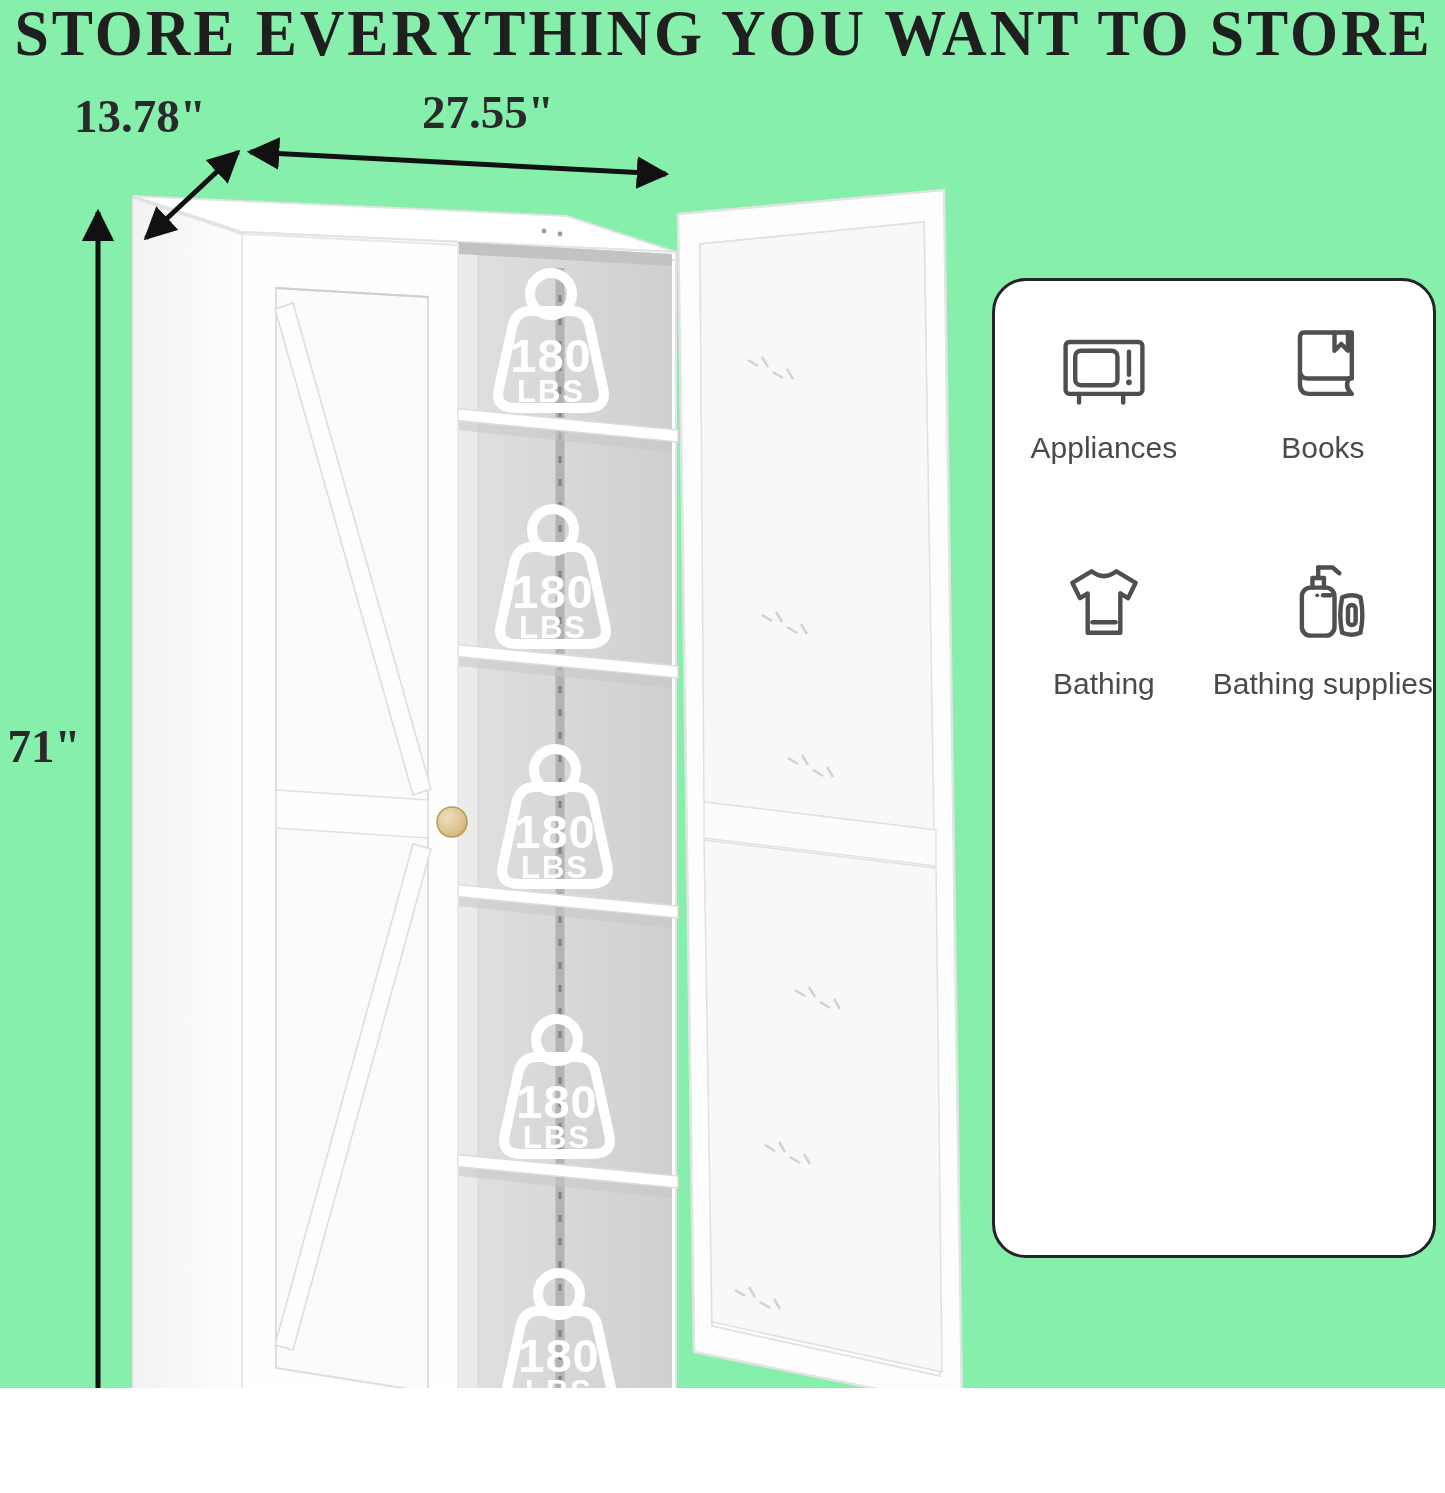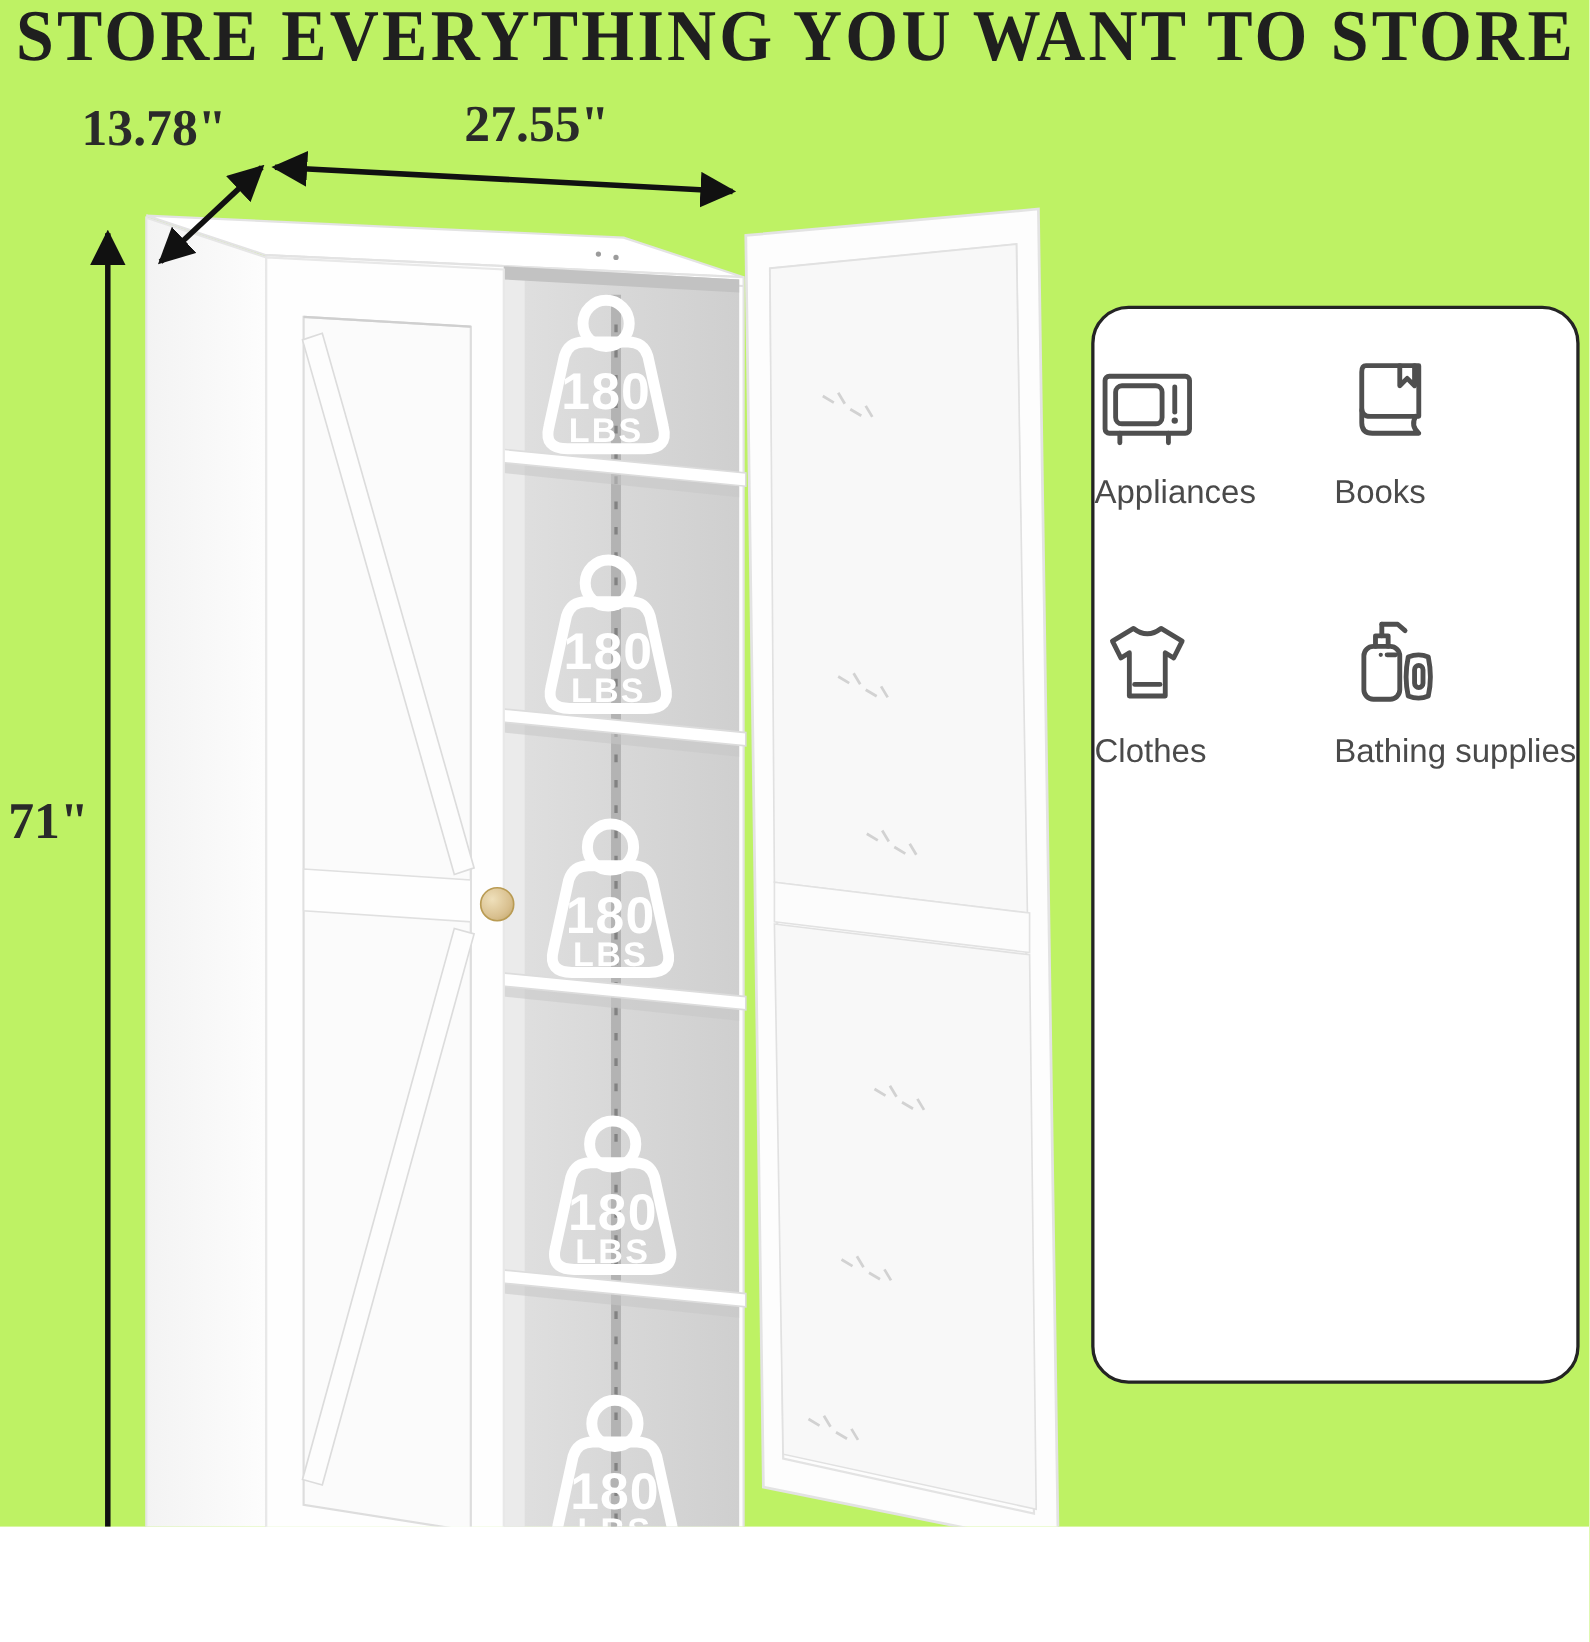--- a/index.html
+++ b/index.html
@@ -1,16 +1,16 @@
 <!DOCTYPE html>
 <html><head>
 <meta charset="utf-8">
 <style>
   html,body{margin:0;padding:0;background:#fff;}
-  .stage{position:relative;width:1445px;height:1388px;background:#bef264;overflow:hidden;
+  .stage{position:relative;width:1445px;height:1388px;background:#86efac;overflow:hidden;
          font-family:"Liberation Sans",sans-serif;}
   .page-title{position:absolute;top:0;left:0;width:1445px;margin:0;text-align:center;
     font-family:"Liberation Serif",serif;font-weight:700;font-size:63px;line-height:62px;
     letter-spacing:3px;color:#1f1f1f;transform:scale(0.98,1.05);transform-origin:top center;
     white-space:nowrap;}
   .scene{position:absolute;left:0;top:0;}
   
   .dim-line{stroke:#111;stroke-width:5;fill:none;}
   .dim-label{font-family:"Liberation Serif",serif;font-weight:700;font-size:47px;fill:#2a2a2a;
     text-anchor:middle;}
@@ -20,21 +20,21 @@
   .b-ring{fill:none;stroke:#fff;stroke-width:10;}
   .b-body{fill:none;stroke:#fff;stroke-width:10;stroke-linejoin:round;}
   .b-num{font-family:"Liberation Sans",sans-serif;font-weight:700;font-size:47px;fill:#fff;
     text-anchor:middle;letter-spacing:1px;}
   .b-unit{font-family:"Liberation Sans",sans-serif;font-weight:700;font-size:31px;fill:#fff;
     text-anchor:middle;letter-spacing:2px;}
   
   .panel{position:absolute;left:992px;top:278px;width:444px;height:980px;box-sizing:border-box;
     border:3px solid #242424;border-radius:34px;background:#fff;display:grid;
     grid-template-columns:1fr 1fr;grid-auto-rows:236px;padding-top:38px;}
-  .cell{display:flex;flex-direction:column;align-items:flex-start;justify-content:flex-start;}
+  .cell{display:flex;flex-direction:column;align-items:center;justify-content:flex-start;}
   .cell svg{width:96px;height:96px;stroke:#4f4f4f;stroke-width:4.6;fill:none;
     stroke-linecap:round;stroke-linejoin:round;}
   .cell .dotfill{fill:#4f4f4f;stroke:none;}
   .cell-label{margin-top:16px;font-size:30px;color:#4a4a4a;white-space:nowrap;}
   .clipmark{stroke:#d2d2d2;stroke-width:2.5;fill:none;}
 </style>
 </head>
 <body>
 
 <div class="stage">
@@ -202,21 +202,21 @@
       <div class="cell-label">Books</div>
     </div>
 
 
 
     <div class="cell">
       <svg viewBox="0 0 100 100">
         <path d="M37 17 Q50 27 63 17 L83 29 L75 45 L67 40 V81 H33 V40 L25 45 L17 29 Z"></path>
         <line x1="38" y1="70" x2="62" y2="70"></line>
       </svg>
-      <div class="cell-label">Clothes</div>
+      <div class="cell-label">Bathing</div>
     </div>
 
     <div class="cell">
       <svg viewBox="0 0 100 100">
         <rect x="28" y="34" width="34" height="50" rx="9"></rect>
         <path d="M39 34 V24 H51 V34"></path>
         <line x1="45" y1="24" x2="45" y2="13"></line>
         <path d="M45 13 H60 L67 19"></path>
         <circle class="dotfill" cx="44" cy="42" r="2"></circle>
         <line x1="50" y1="42" x2="58" y2="42"></line>

